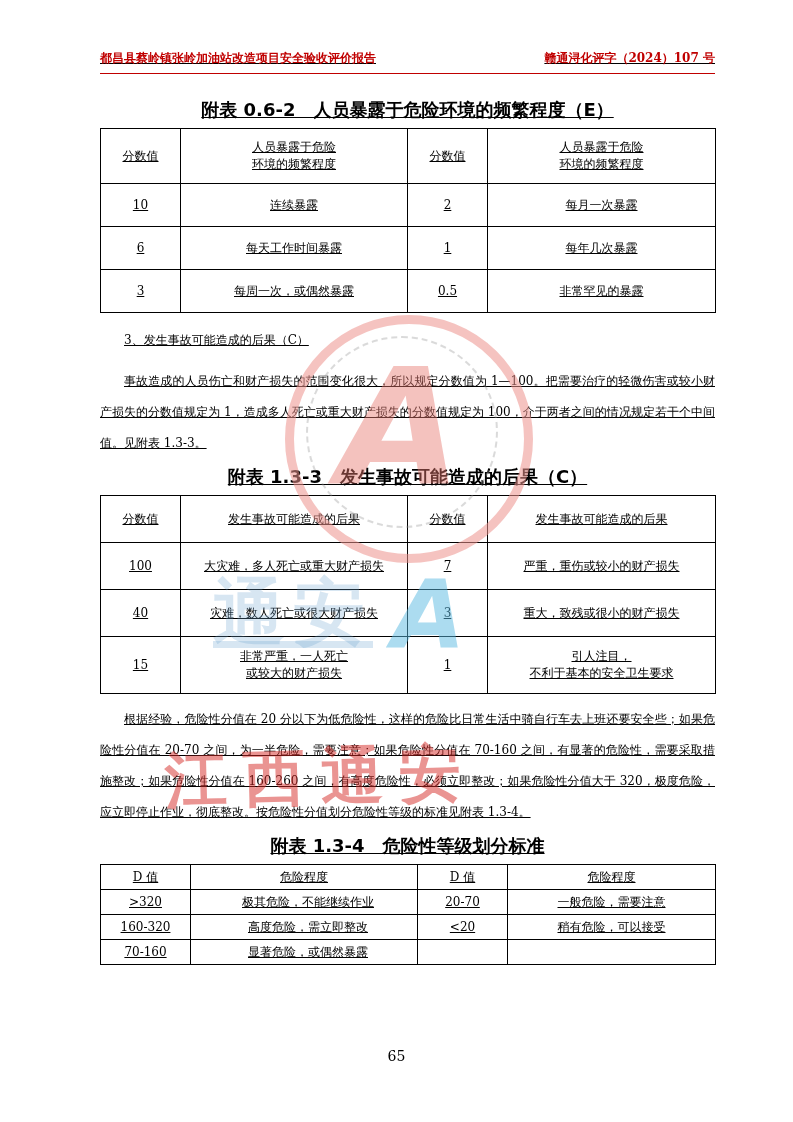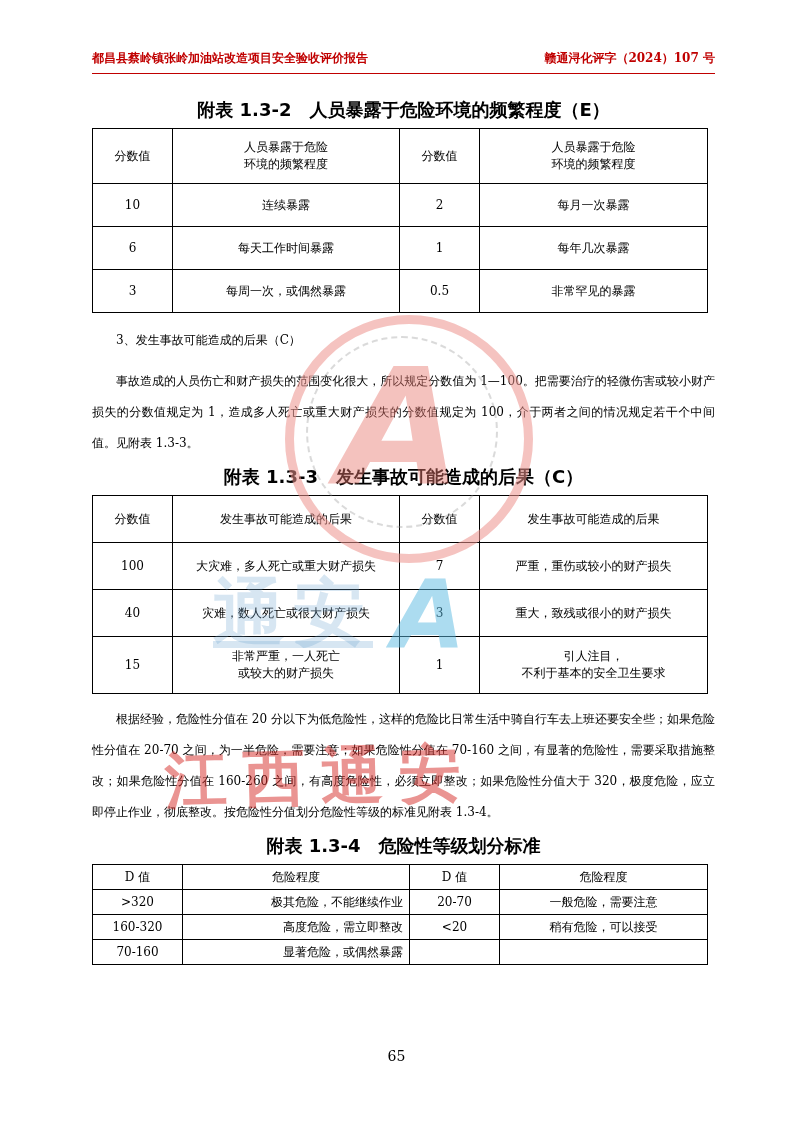--- a/index.html
+++ b/index.html
@@ -6,22 +6,23 @@
   .page {
     position:relative;
     width:793px; height:1122px;
     margin:0 auto;
     background:#ffffff;
     font-family:"DejaVu Serif","Liberation Serif",serif;
     color:#000;
     overflow:hidden;
   }
   .content {
-    position:absolute; left:92px; right:78px; top:50px;
+    position:absolute; left:100px; right:78px; top:50px;
     z-index:1;
+    text-decoration:underline;
   }
   
   .doc-header {
     display:flex; justify-content:space-between; align-items:flex-end;
     color:#c00000; font-size:12px; font-weight:bold;
     padding-bottom:6px; border-bottom:1.5px solid #c00000;
   }
   
   .tbl-title {
     margin:24px 0 6px 0;
@@ -39,21 +40,21 @@
     vertical-align:middle;
   }
   .pre { white-space:pre-line; }
   .t1 th { height:48px; }
   .t1 td { height:36px; }
   .t2 th { height:40px; }
   .t2 td { height:40px; }
   .t2 tr.tall td { height:50px; }
   .t3 { font-size:14.5px; }
   .t3 th, .t3 td { height:18px; padding:2px 6px; }
-  .t3 td:nth-child(2) { text-align:right; padding-left:14px;margin-left:44px; }
+  .t3 td:nth-child(2) { text-align:center; padding-left:14px;margin-left:44px; }
   
   .para {
     font-size:12px; line-height:31px; text-align:justify;
     text-indent:2em; margin:10px 0 0 0;
   }
   .para.list-item { margin-top:12px; }
   .sec-heading {
     font-size:17.5px; font-weight:bold; margin:8px 0 0 0;
     font-family:"DejaVu Sans","Liberation Sans",sans-serif;
   }
@@ -115,21 +116,21 @@
     <div class="stamp-text">江西通安</div>
   </div>
 
   <div class="content">
 
     <div class="doc-header">
       <span>都昌县蔡岭镇张岭加油站改造项目安全验收评价报告</span>
       <span>赣通浔化评字（2024）107 号</span>
     </div>
 
-    <div class="tbl-title">附表 1.3-2　人员暴露于危险环境的频繁程度（E）</div>
+    <div class="tbl-title">附表 0.6-2　人员暴露于危险环境的频繁程度（E）</div>
     <table class="tbl t1">
       <colgroup>
           <col style="width:80px">
           <col style="width:227px">
           <col style="width:80px">
           <col style="width:228px">
         </colgroup>
       <thead>
         <tr>
           <th class="pre">分数值</th>

